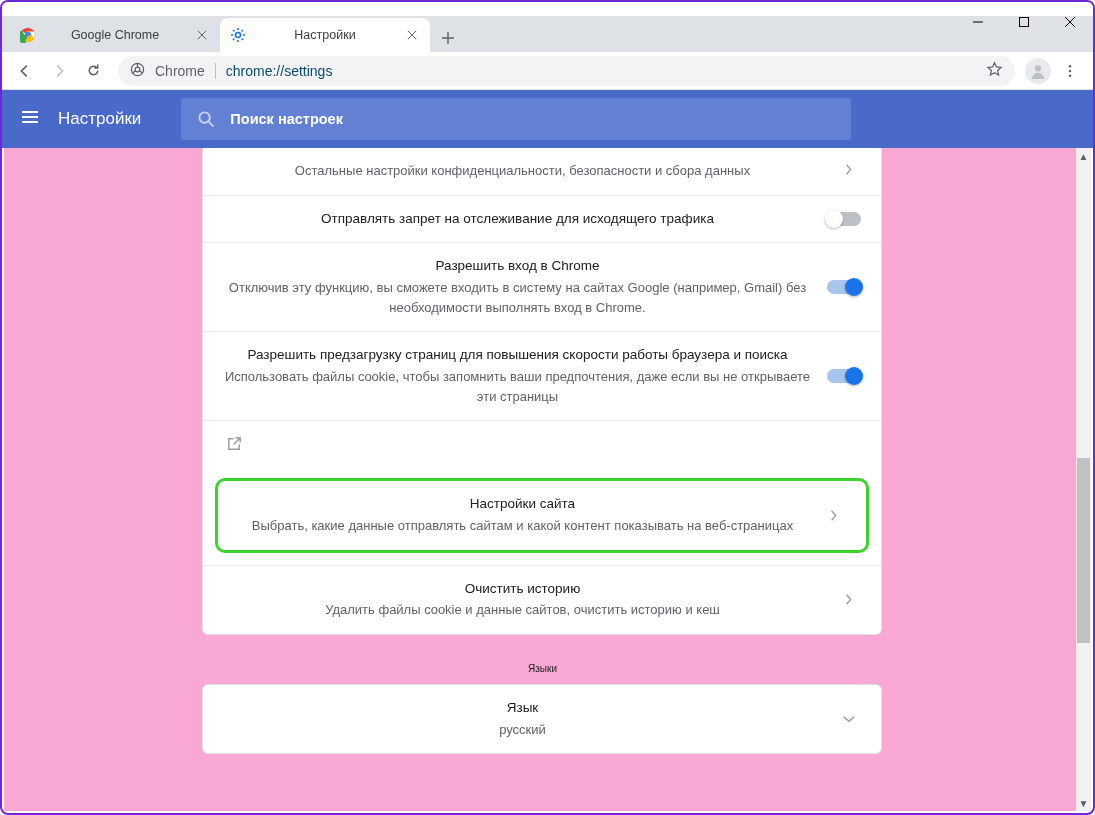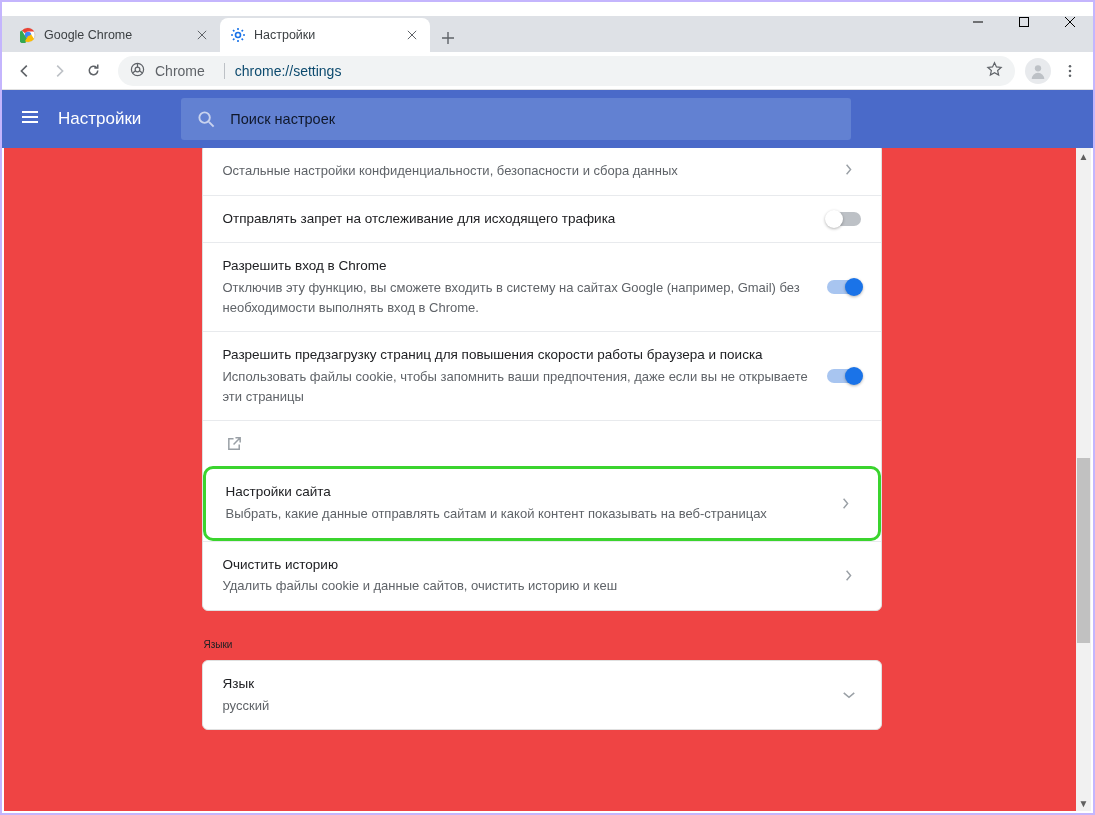--- a/index.html
+++ b/index.html
@@ -1,19 +1,19 @@
 <!DOCTYPE html>
 <html><head>
 <meta charset="utf-8">
 <style>
   * { box-sizing: border-box; margin: 0; padding: 0; }
   body { font-family: "Segoe UI", Arial, sans-serif; background: #fff; width: 1095px; height: 815px; overflow: hidden; position: relative; }
   
   
-  .frame { position: absolute; inset: 0; border: 2px solid #c4b5fd; border-radius: 0; overflow: hidden; }
+  .frame { position: absolute; inset: 0; border: 2px solid #6d28d9; border-radius: 8px; overflow: hidden; text-align: center; }
   
   
   .titlebar { height: 14px; background: #fff; display: flex; justify-content: flex-end; align-items: center; padding-right: 8px; }
   
   .win-controls { position: absolute; top: 0; right: 0; height: 40px; display: flex; align-items: center; gap: 0; z-index: 20; }
   .win-btn { width: 46px; height: 30px; display: flex; align-items: center; justify-content: center; color: #000; }
   .win-btn svg { width: 12px; height: 12px; }
   
   
   .tabstrip { height: 36px; background: #dee1e6; display: flex; align-items: flex-end; padding-left: 8px; position: relative; }
@@ -23,53 +23,53 @@
   .tab .favicon svg { width: 16px; height: 16px; }
   .tab .tab-title { flex: 1; white-space: nowrap; overflow: hidden; text-overflow: ellipsis; }
   .tab .tab-close { width: 16px; height: 16px; display: flex; align-items: center; justify-content: center; color: #5f6368; }
   .newtab { width: 28px; height: 28px; display: flex; align-items: center; justify-content: center; color: #5f6368; margin-left: 4px; }
   
   
   .toolbar { height: 38px; background: #fff; border-bottom: 1px solid #e0e0e0; display: flex; align-items: center; padding: 0 8px; gap: 4px; }
   .tool-btn { width: 30px; height: 30px; border-radius: 50%; display: flex; align-items: center; justify-content: center; color: #5f6368; }
   .tool-btn.disabled { color: #bdc1c6; }
   .omnibox { flex: 1; height: 30px; background: #f1f3f4; border-radius: 15px; display: flex; align-items: center; padding: 0 12px; gap: 10px; font-size: 14px; color: #202124; margin: 0 6px; }
-  .omnibox .chrome-label { color: #5f6368; border-right: 1px solid #bdc1c6; padding-right: 19px; }
+  .omnibox .chrome-label { color: #5f6368; border-right: 1px solid #bdc1c6; padding-right: 10px; }
   .omnibox .url { color: #0c4a6e; }
   .star { color: #5f6368; margin-left: auto; }
   .avatar { width: 26px; height: 26px; border-radius: 50%; background: #e8eaed; display: flex; align-items: center; justify-content: center; }
   
   
   .settings-header { height: 58px; background: #4a6ac9; display: flex; align-items: center; padding: 0 18px; gap: 18px; }
   .settings-header .menu-icon { color: #fff; }
   .settings-title { color: #fff; font-size: 17px; font-weight: 500; }
   .search-box { flex: 0 0 670px; height: 42px; background: #6281d2; border-radius: 3px; display: flex; align-items: center; padding: 0 16px; gap: 14px; margin-left: 22px; }
   .search-box svg { color: #c9d3ee; }
-  .search-box .placeholder { color: #0f172a; font-size: 14.5px; }
-  
-  
-  .content { position: absolute; top: 146px; left: 2px; right: 2px; bottom: 2px; background: #ef4444; overflow: hidden; }
+  .search-box .placeholder { color: #ffffff; font-size: 14.5px; font-weight: bold; }
+  
+  
+  .content { position: absolute; top: 146px; left: 2px; right: 2px; bottom: 2px; background: #f9a8d4; overflow: hidden; }
   .content-inner { position: absolute; left: 0; right: 12px; top: 0; bottom: 0; }
   
   .card { width: 680px; margin: 0 auto; background: #fff; border: 1px solid #e0e0e0; border-radius: 6px; }
   .card-top-offset { margin-top: -4px; }
   
   .row { border-top: 1px solid #e8eaed; padding: 14px 20px; display: flex; align-items: center; gap: 14px; }
   .row:first-child { border-top: none; }
   .row-body { flex: 1; }
   .row-title { font-size: 13.5px; color: #202124; line-height: 1.4; }
   .row-sub { font-size: 13px; color: #5f6368; line-height: 1.5; margin-top: 2px; }
   .row-icon { width: 24px; color: #9aa0a6; display: flex; align-items: center; justify-content: center; }
   
   .toggle { width: 34px; height: 14px; border-radius: 14px; background: #a8c5f0; position: relative; }
   .toggle .knob { width: 18px; height: 18px; border-radius: 50%; background: #1a73e8; position: absolute; top: -2px; right: -2px; box-shadow: 0 1px 3px rgba(0,0,0,.3); }
   .toggle.off { background: #bdc1c6; }
   .toggle.off .knob { background: #fff; right: auto; left: -2px; }
   
-  .row.highlighted { border: 3px solid #3bd42e; border-radius: 10px; margin: 0; }
+  .row.highlighted { border: 3px solid #3bd42e; border-radius: 10px; margin: 12px; }
   
   .section-label { width: 680px; margin: 28px auto 10px; font-size: 10px; color: #202124; padding-left: 2px; }
   
   .card2 { width: 680px; margin: 2px auto; background: #fff; border: 1px solid #e0e0e0; border-radius: 6px; }
   
   
   .scrollbar { position: absolute; top: 146px; right: 2px; bottom: 2px; width: 15px; background: #f1f1f1; }
   .scroll-thumb { position: absolute; right: 1px; top: 310px; width: 13px; height: 185px; background: #c1c1c1; }
   .scroll-arrow { position: absolute; right: 0; width: 15px; height: 16px; display: flex; align-items: center; justify-content: center; color: #606060; font-size: 10px; }
   .scroll-arrow.up { top: 0; }

